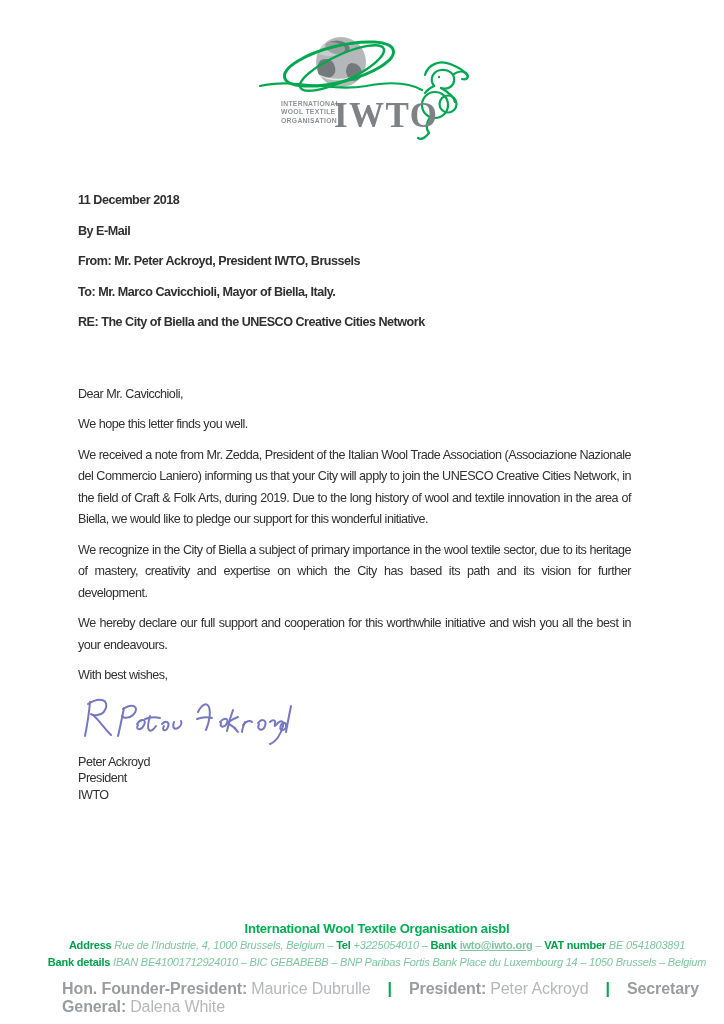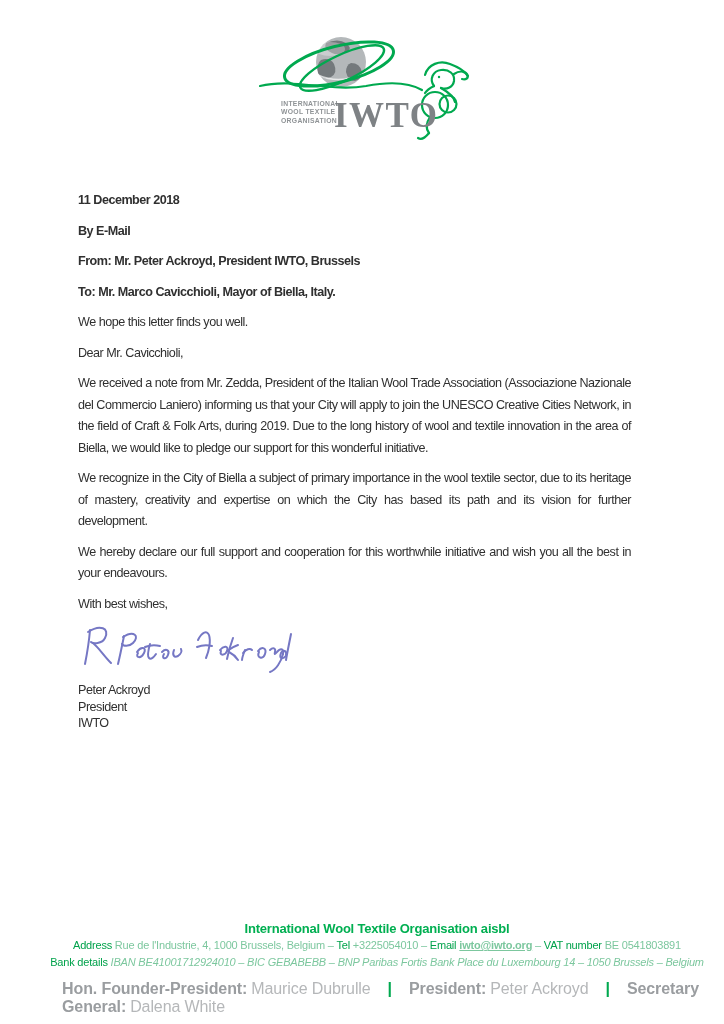--- a/index.html
+++ b/index.html
@@ -38,22 +38,22 @@
   .re { margin-bottom: 50px !important; }
   .just { text-align: justify; }
   .closing { margin-bottom: 0 !important; }
   .signature { display: block; margin: 5px 0 0 2px; }
   .signer { margin-top: 8px; line-height: 16.5px; font-size: 12.6px; }
 
   
   .footer { position: absolute; left: 0; top: 921px; width: 724px; text-align: center; margin-left: 15px; }
   .f-title { font-size: 13px; font-weight: bold; color: #00AF51; letter-spacing: -0.2px; line-height: 16px; }
   .f-line { font-size: 11px; letter-spacing: -0.2px; line-height: 15.5px; margin-top: 1px; }
-  .fb { font-weight: normal; color: #00A24B; }
-  .fl { color: #7CC79E; }
+  .fb { font-weight: bold; color: #00A24B; }
+  .fl { color: #7CC79E; font-style: italic; }
   .fi { font-style: italic; }
   .femail { color: #7CC79E; text-decoration: underline; margin-left: 3px; cursor: pointer; font-weight: bold; }
   .officers {
     margin-top: 10px; padding-left: 47px; text-align: left;
     font-size: 16px; letter-spacing: -0.1px; color: #b5b7b9;
   }
   .o-label { font-weight: bold; color: #9a9da0; }
   .o-name { margin-left: 4px; }
   .o-pipe { color: #00A94F; font-weight: bold; margin: 0 17px; }
 </style>
@@ -99,23 +99,24 @@
       <div>ORGANISATION</div>
     </div>
     <div class="logo-acronym">IWTO</div>
   </div>
 
   <div class="letter">
     <p class="hdr">11 December 2018</p>
     <p class="hdr">By E-Mail</p>
     <p class="hdr">From: Mr. Peter Ackroyd, President IWTO, Brussels</p>
     <p class="hdr">To: Mr. Marco Cavicchioli, Mayor of Biella, Italy.</p>
+    <p class="hdr re">RE: The City of Biella and the UNESCO Creative Cities Network</p>
 
+    <p>Dear Mr. Cavicchioli,</p>
     <p>We hope this letter finds you well.</p>
-    <p>Dear Mr. Cavicchioli,</p>
     <p class="just">We received a note from Mr. Zedda, President of the Italian Wool Trade Association (Associazione Nazionale del Commercio Laniero) informing us that your City will apply to join the UNESCO Creative Cities Network, in the field of Craft &amp; Folk Arts, during 2019. Due to the long history of wool and textile innovation in the area of Biella, we would like to pledge our support for this wonderful initiative.</p>
     <p class="just">We recognize in the City of Biella a subject of primary importance in the wool textile sector, due to its heritage of mastery, creativity and expertise on which the City has based its path and its vision for further development.</p>
     <p class="just">We hereby declare our full support and cooperation for this worthwhile initiative and wish you all the best in your endeavours.</p>
     <p class="closing">With best wishes,</p>
 
     <svg class="signature" width="215" height="54" viewBox="0 0 215 54" fill="none" stroke="#7577C4" stroke-width="2" stroke-linecap="round">
       <path d="M10,10 C9,22 7,34 5,44"></path>
       <path d="M8,12 C20,4 30,8 25,18 C22,24 13,24 11,22"></path>
       <path d="M13,23 C19,28 24,36 31,43"></path>
       <path d="M44,16 C42,26 40,36 38,44"></path>
@@ -144,21 +145,21 @@
       <div>Peter Ackroyd</div>
       <div>President</div>
       <div>IWTO</div>
     </div>
   </div>
 
   <div class="footer">
     <div class="f-title">International Wool Textile Organisation aisbl</div>
 
     <div class="f-line">
-      <span class="fb">Address</span><span class="fl"> Rue de l'Industrie, 4, 1000 Brussels, Belgium – </span><span class="fb">Tel</span><span class="fl"> +3225054010 – </span><span class="fb">Email</span><a class="femail">iwto@iwto.org</a><span class="fl"> – </span><span class="fb">VAT number</span><span class="fl"> BE 0541803891</span>
+      <span class="fb">Address</span><span class="fl"> Rue de l'Industrie, 4, 1000 Brussels, Belgium – </span><span class="fb">Tel</span><span class="fl"> +3225054010 – </span><span class="fb">Bank</span><a class="femail">iwto@iwto.org</a><span class="fl"> – </span><span class="fb">VAT number</span><span class="fl"> BE 0541803891</span>
     </div>
 
     <div class="f-line">
       <span class="fb">Bank details</span><span class="fl fi"> IBAN BE41001712924010 – BIC GEBABEBB – BNP Paribas Fortis Bank Place du Luxembourg 14 – 1050 Brussels – Belgium</span>
     </div>
 
     <div class="officers">
       <span class="o-label">Hon. Founder-President:</span><span class="o-name">Maurice Dubrulle</span><span class="o-pipe">|</span><span class="o-label">President:</span><span class="o-name">Peter Ackroyd</span><span class="o-pipe">|</span><span class="o-label">Secretary General:</span><span class="o-name">Dalena White</span>
     </div>
   </div>

